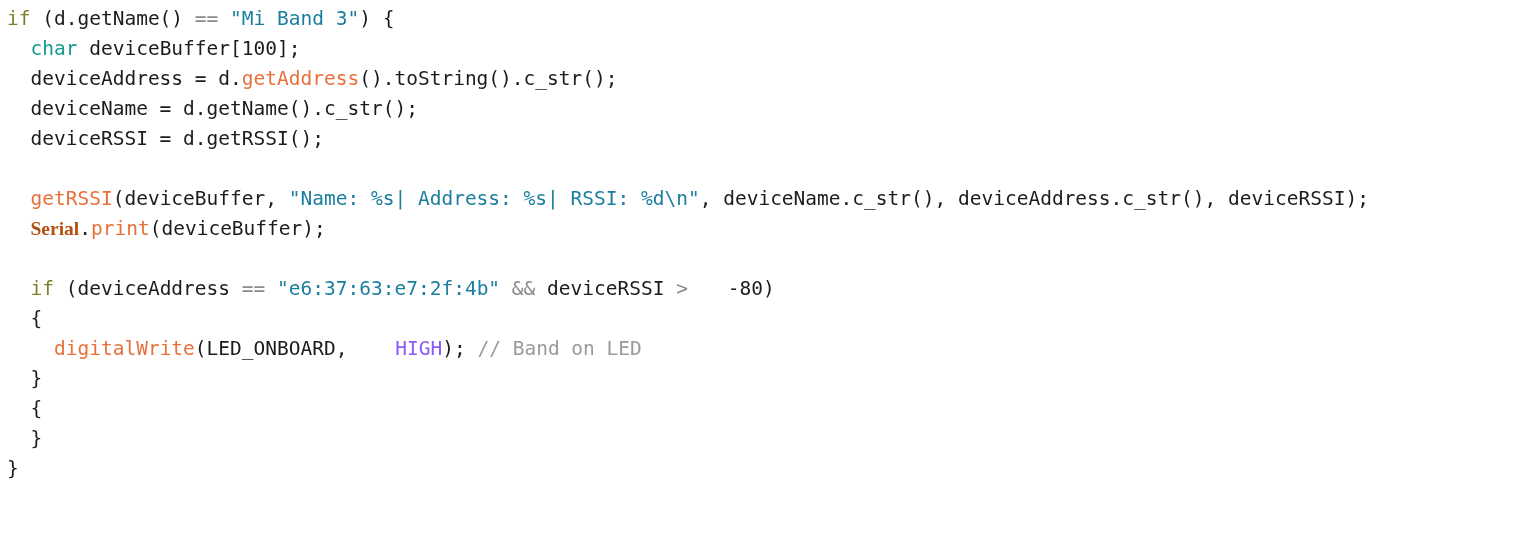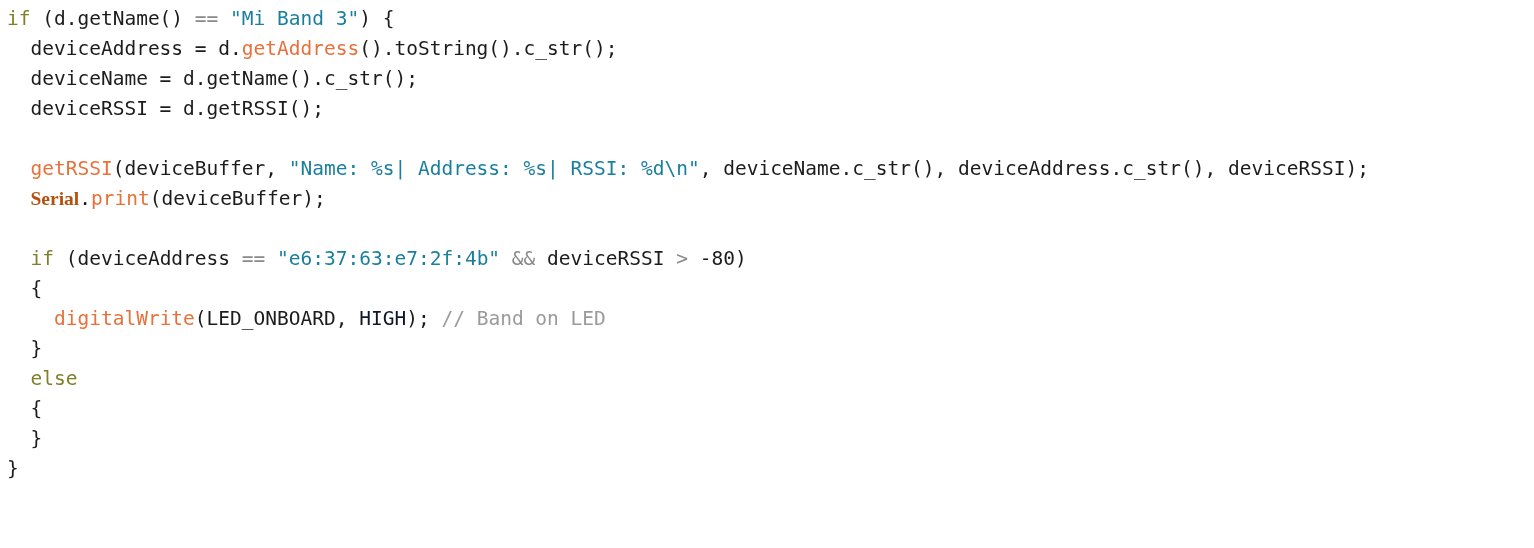--- a/index.html
+++ b/index.html
@@ -32,38 +32,38 @@
   .code-line.blank {
     height: 30px;
   }
   
   .tok-plain    { color: #1c1c1c; }
   .tok-keyword  { color: #7f7f2a; margin-top: 24px; }   
   .tok-type     { color: #0f9b8e; }   
   .tok-string   { color: #1a7f9e; }   
   .tok-func     { color: #e8703a; }   
   .tok-class    { color: #b4500f; font-weight: bold; font-family: Liberation Serif, serif; }  
-  .tok-const    { color: #0f172a; }   
+  .tok-const    { color: #8b5cf6; margin-left: 36px; }   
   .tok-comment  { color: #9a9a9a; }
   .tok-operator { color: #8a8a8a; }
-  .tok-number   { color: #1c1c1c; }
+  .tok-number   { color: #1c1c1c; margin-left: 28px; }
 </style>
 </head>
 <body>
 
 <div id="code-block">
     <div class="code-line"><span class="tok-keyword">if</span><span class="tok-plain"> (d.getName() </span><span class="tok-operator">==</span><span class="tok-plain"> </span><span class="tok-string">"Mi Band 3"</span><span class="tok-plain">) {</span></div>
+    <div class="code-line"><span class="tok-plain">  </span><span class="tok-type">char</span><span class="tok-plain"> deviceBuffer[100];</span></div>
     <div class="code-line"><span class="tok-plain">  deviceAddress = d.</span><span class="tok-func">getAddress</span><span class="tok-plain">().toString().c_str();</span></div>
     <div class="code-line"><span class="tok-plain">  deviceName = d.getName().c_str();</span></div>
     <div class="code-line"><span class="tok-plain">  deviceRSSI = d.getRSSI();</span></div>
     <div class="code-line blank">&nbsp;</div>
     <div class="code-line"><span class="tok-plain">  </span><span class="tok-func">getRSSI</span><span class="tok-plain">(deviceBuffer, </span><span class="tok-string">"Name: %s| Address: %s| RSSI: %d\n"</span><span class="tok-plain">, deviceName.c_str(), deviceAddress.c_str(), deviceRSSI);</span></div>
     <div class="code-line"><span class="tok-plain">  </span><span class="tok-class">Serial</span><span class="tok-plain">.</span><span class="tok-func">print</span><span class="tok-plain">(deviceBuffer);</span></div>
     <div class="code-line blank">&nbsp;</div>
     <div class="code-line"><span class="tok-plain">  </span><span class="tok-keyword">if</span><span class="tok-plain"> (deviceAddress </span><span class="tok-operator">==</span><span class="tok-plain"> </span><span class="tok-string">"e6:37:63:e7:2f:4b"</span><span class="tok-plain"> </span><span class="tok-operator">&amp;&amp;</span><span class="tok-plain"> deviceRSSI </span><span class="tok-operator">&gt;</span><span class="tok-plain"> </span><span class="tok-number">-80</span><span class="tok-plain">)</span></div>
     <div class="code-line"><span class="tok-plain">  {</span></div>
     <div class="code-line"><span class="tok-plain">    </span><span class="tok-func">digitalWrite</span><span class="tok-plain">(LED_ONBOARD, </span><span class="tok-const">HIGH</span><span class="tok-plain">); </span><span class="tok-comment">// Band on LED</span></div>
     <div class="code-line"><span class="tok-plain">  }</span></div>
-    <div class="code-line"><span class="tok-plain">  </span><span class="tok-keyword">else</span></div>
     <div class="code-line"><span class="tok-plain">  {</span></div>
     <div class="code-line"><span class="tok-plain">  }</span></div>
     <div class="code-line"><span class="tok-plain">}</span></div>
   </div>
 
 </body></html>

